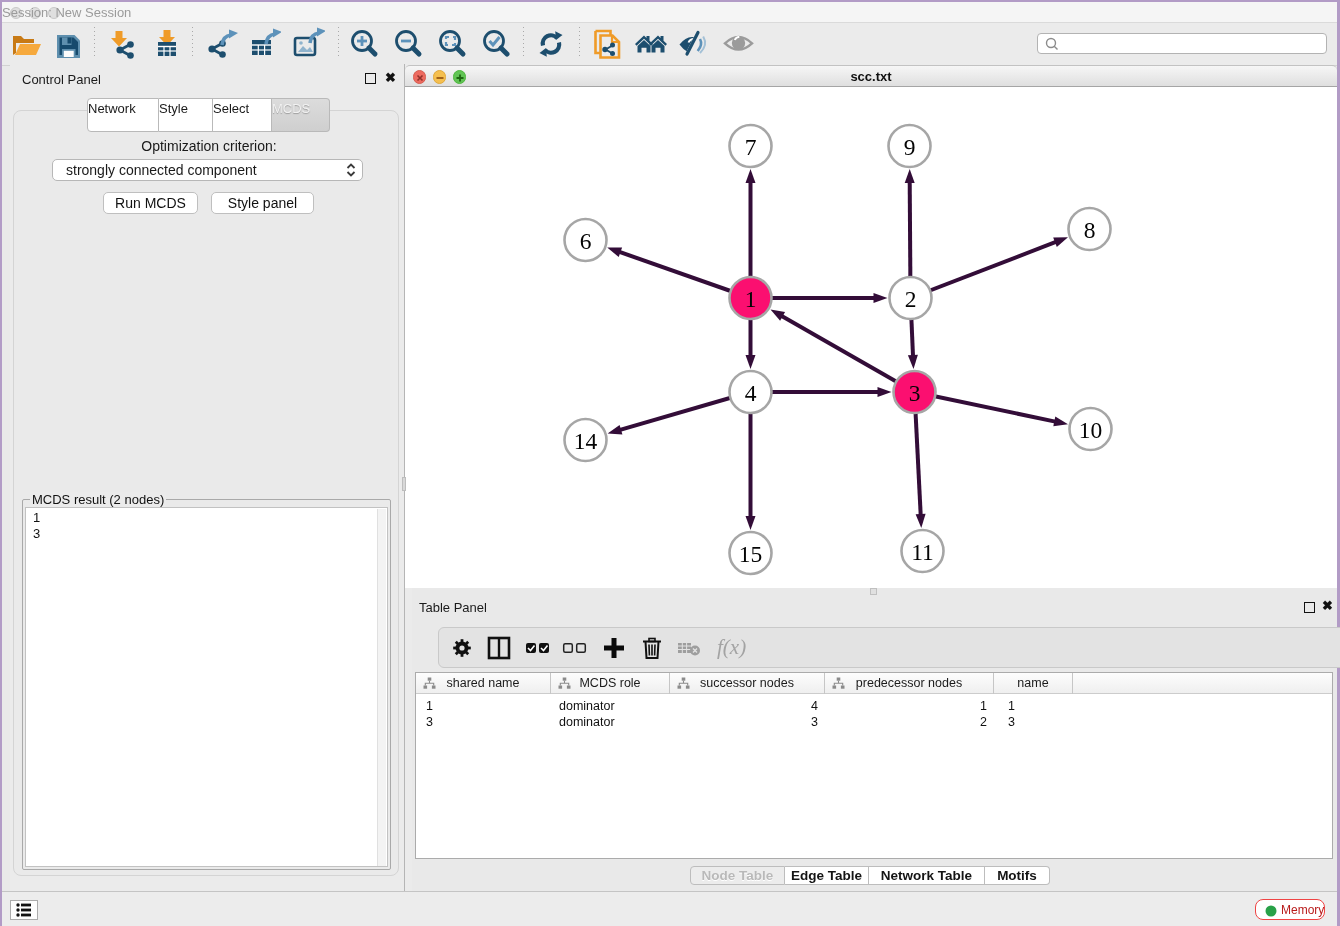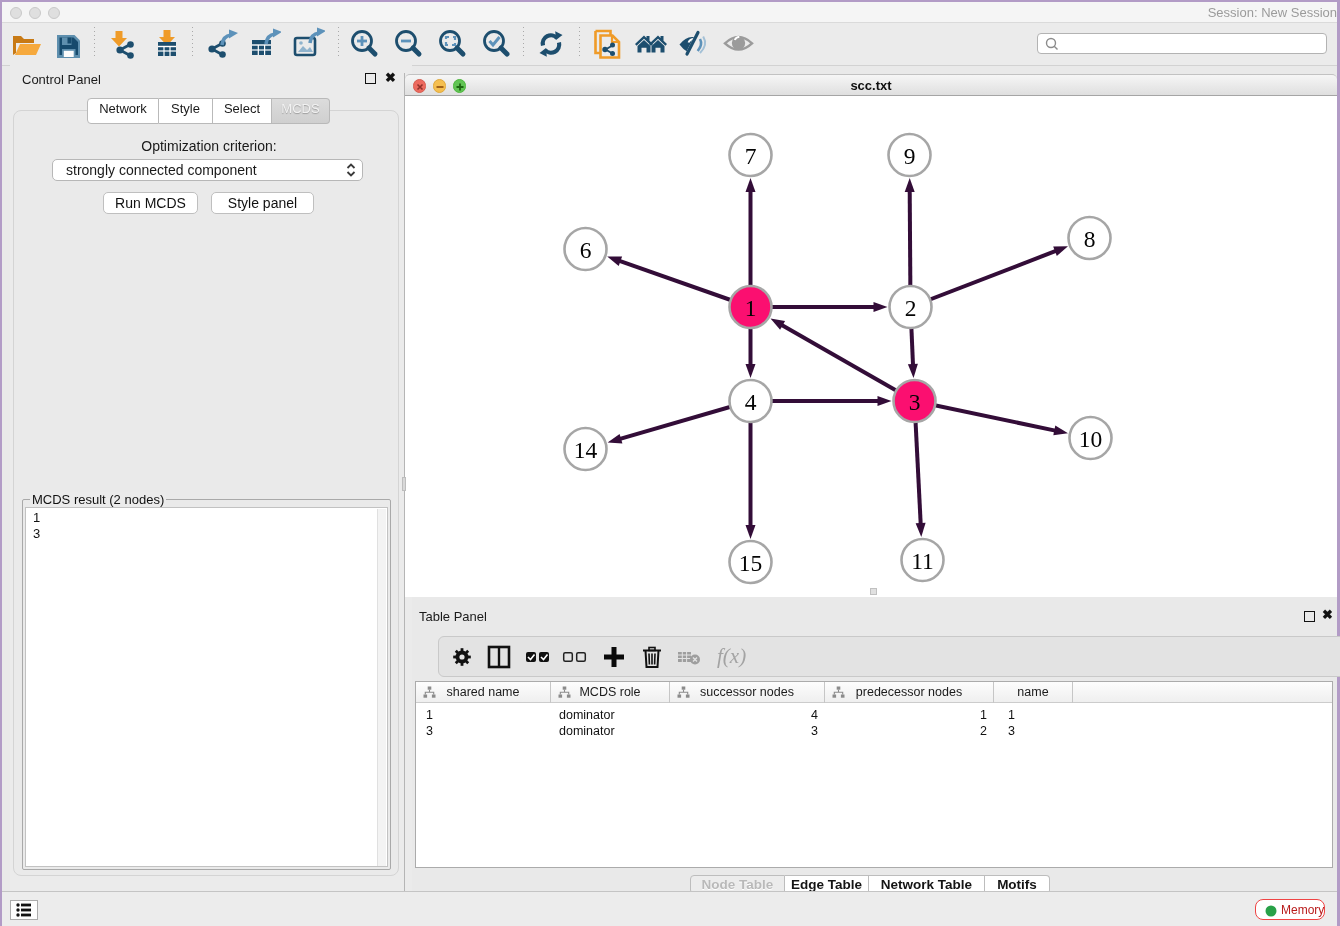--- a/index.html
+++ b/index.html
@@ -2,43 +2,43 @@
 <html><head>
 <meta charset="utf-8">
 <style>
 html,body{margin:0;padding:0;}
 *{box-sizing:border-box;}
 body{width:1340px;height:926px;background:#b29bc6;overflow:hidden;
   font-family:"Liberation Sans",sans-serif;-webkit-font-smoothing:antialiased;}
 #app{position:absolute;left:2px;top:2px;width:1335px;height:924px;background:#e9e9e9;}
 #titlebar{position:absolute;left:0;top:0;width:100%;height:21px;background:#f5f5f5;border-bottom:1px solid #dadada;}
 .tl{position:absolute;top:5px;width:12px;height:12px;border-radius:50%;background:#dfdfdf;border:1px solid #c9c9c9;}
-#apptitle{position:absolute;top:3px;left:0;width:100%;text-align:right;font-size:13px;color:#9b9b9b;}
+#apptitle{position:absolute;top:3px;left:0;width:100%;text-align:left;font-size:13px;color:#9b9b9b;}
 #toolbar{position:absolute;left:0;top:21px;width:100%;height:43px;background:#ebebeb;border-bottom:1px solid #d2d2d2;}
 .tbi{position:absolute;top:3px;width:36px;height:36px;}
 .tbsep{position:absolute;top:4px;width:1px;height:32px;background-image:linear-gradient(#a9a9a9 33%, rgba(0,0,0,0) 0%);background-size:1px 4px;}
 #searchbox{position:absolute;left:1035px;top:10px;width:290px;height:21px;background:#fff;border:1px solid #b3b3b3;border-radius:4px;}
 #cpanel{position:absolute;left:0;top:62px;width:402px;height:827px;background:#ebebeb;margin-left:8px;}
 #cpanel .hdr{position:absolute;left:12px;top:8px;font-size:13px;color:#1b1b1b;}
 .fbtn{position:absolute;width:11px;height:11px;border:1.6px solid #111;background:transparent;}
 .xbtn{position:absolute;font-size:13px;font-weight:bold;color:#111;}
 #cp-body{position:absolute;left:3px;top:46px;width:386px;height:766px;background:#eaeaea;border:1px solid #d4d4d4;border-radius:8px;}
 #cp-tabs{position:absolute;left:77px;top:34px;height:19px;display:flex;z-index:5;}
-.cptab{height:26px;line-height:19px;background:#fff;border:1px solid #b9b9b9;border-left:none;font-size:13px;color:#1a1a1a;text-align:center;}
+.cptab{height:34px;line-height:19px;background:#fff;border:1px solid #b9b9b9;border-left:none;font-size:13px;color:#1a1a1a;}
 .cptab.first{border-left:1px solid #b9b9b9;border-radius:4px 0 0 4px;}
 .cptab.sel{background:linear-gradient(#dcdcdc,#cfcfcf);border-radius:0 4px 4px 0;color:#f2f2f2;text-shadow:0 1px 1px #9d9d9d;}
 #optlabel{position:absolute;left:0;top:74px;width:398px;text-align:center;font-size:14px;color:#1a1a1a;}
 #cpselect{position:absolute;left:42px;top:95px;width:311px;height:22px;background:#fff;border:1px solid #b7b7b7;border-radius:5px;}
 #cpselect span{position:absolute;left:13px;top:2px;font-size:14px;color:#1a1a1a;}
 .btn{position:absolute;height:22px;background:#fff;border:1px solid #bfbfbf;border-radius:5px;text-align:center;font-size:14px;color:#111;line-height:20px;}
 #mcdsbox{position:absolute;left:12px;top:435px;width:369px;height:371px;border:1px solid #a9a9a9;border-radius:2px;}
 #mcdsbox .legend{position:absolute;left:7px;top:-8px;background:#ebebeb;padding:0 2px;font-size:13px;color:#111;}
 #mcdstext{position:absolute;left:2px;top:7px;width:363px;height:360px;background:#fff;border:1px solid #c2c2c2;font-size:13px;color:#111;line-height:16px;padding:2px 0 0 7px;}
 #mcdsscroll{position:absolute;right:1px;top:1px;width:9px;height:357px;background:#f3f3f3;border-left:1px solid #e0e0e0;}
-#rightside{position:absolute;left:402px;top:71px;width:933px;height:827px;border-left:1px solid #b5b5b5;}
+#rightside{position:absolute;left:402px;top:62px;width:933px;height:827px;border-left:1px solid #b5b5b5;}
 #sccwin{position:absolute;left:0px;top:1px;width:932px;height:524px;}
 #scctitle{position:absolute;left:0;top:0;width:100%;height:22px;background:linear-gradient(#f6f6f6,#dfdfdf);border-bottom:1px solid #a5a5a5;border-radius:5px 5px 0 0;border-top:1px solid #c2c2c2;}
 #scctitle .t{position:absolute;width:100%;text-align:center;top:3px;font-size:13px;font-weight:bold;color:#101010;}
 .mac{position:absolute;top:4px;width:13.5px;height:13.5px;border-radius:50%;}
 #scccanvas{position:absolute;left:0;top:22px;width:932px;height:501px;background:#fff;}
 #tpanel{position:absolute;left:0px;top:533px;width:932px;height:293px;}
 #tpanel .hdr{position:absolute;left:14px;top:3px;font-size:13px;color:#1b1b1b;}
 #ttool{position:absolute;left:9px;top:30px;width:918px;height:41px;background:#e3e3e3;border:1px solid #c9c9c9;border-radius:6px;margin-left:24px;}
 #ttable{position:absolute;left:10px;top:75px;width:918px;height:187px;background:#fff;border:1px solid #ababab;}
 #thead{position:absolute;left:0;top:0;width:100%;height:21px;background:linear-gradient(#fdfdfd,#efefef);border-bottom:1px solid #cccccc;}

